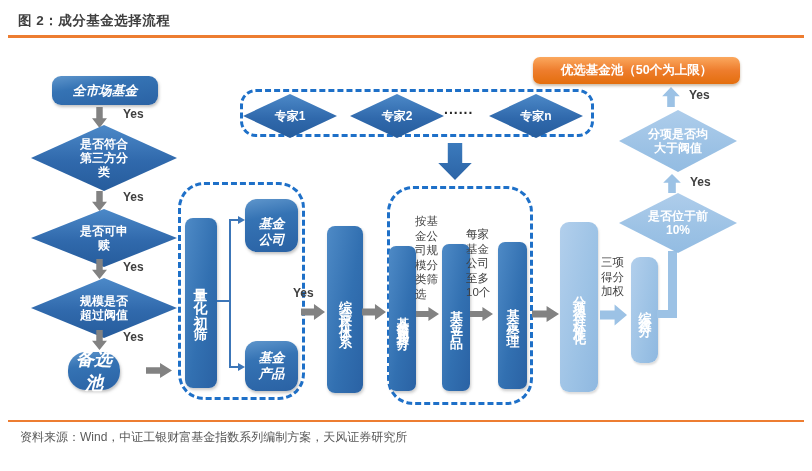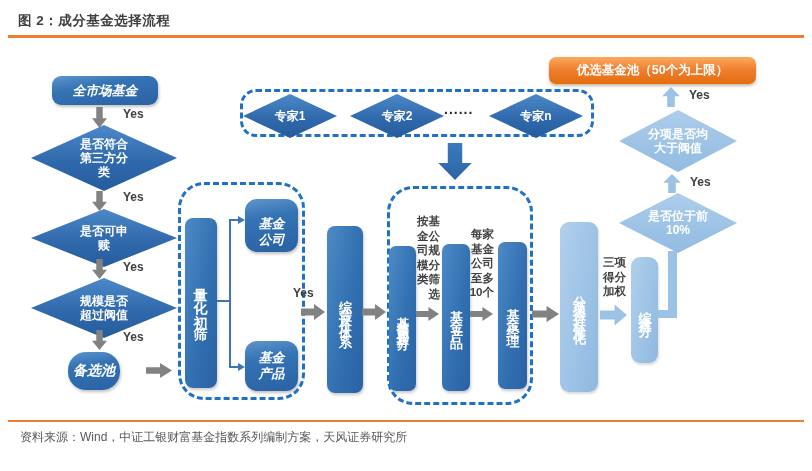--- a/index.html
+++ b/index.html
@@ -24,30 +24,30 @@
         justify-content:center;text-align:center;color:#fff;font-weight:bold;}
   .diam-dk{background:linear-gradient(180deg,#4C89C8 0%,#3069AC 55%,#265C9C 100%);}
   .diam-lt{background:linear-gradient(180deg,#AECDEB 0%,#9CC2E5 60%,#93BCE2 100%);}
   .arr-r{clip-path:polygon(0 31%,54% 31%,54% 6%,100% 50%,54% 94%,54% 69%,0 69%);}
   .arr-d{clip-path:polygon(31% 0,69% 0,69% 54%,94% 54%,50% 100%,6% 54%,31% 54%);}
   .arr-u{clip-path:polygon(31% 100%,69% 100%,69% 46%,94% 46%,50% 0,6% 46%,31% 46%);}
   .gray{background:#828282;}
   .blue{background:linear-gradient(180deg,#3B7ABC,#2C64A6);}
   .lblue{background:#9CC2E5;}
   .yes{font-size:12px;font-weight:bold;color:#3F3F3F;}
-  .note{font-size:11.5px;font-weight:bold;color:#3F3F3F;line-height:14.5px;text-align:right;
+  .note{font-size:11.5px;font-weight:normal;color:#3F3F3F;line-height:14.5px;text-align:left;
         word-break:break-all;}
   .dash{border:3px dashed #1E70C8;border-radius:26px;background:transparent;}
   .line{background:#3C76B8;}
   .tri-r{width:0;height:0;border-top:4px solid transparent;border-bottom:4px solid transparent;
          border-left:7px solid #3C76B8;}
   .dots{font-size:14px;font-weight:bold;color:#262626;letter-spacing:1px;}
   .orange-box{background:linear-gradient(180deg,#FBA85E 0%,#EE7D2D 50%,#E46E0D 100%);
         border-radius:7px;color:#fff;font-weight:bold;display:flex;align-items:center;
-        justify-content:center;font-size:12.5px;box-shadow:0 2px 3px rgba(100,60,10,.35);margin-left:16px;}
+        justify-content:center;font-size:12.5px;box-shadow:0 2px 3px rgba(100,60,10,.35);}
 </style>
 </head>
 <body>
 
 <div class="page">
 
   <div class="abs title" style="left:18px;top:12px;">图 2：成分基金选择流程</div>
   <div class="abs rule" style="left:8px;top:35px;width:796px;height:3px;"></div>
 
   <div class="abs rect" style="left:52px;top:76px;width:106px;height:29px;font-size:13px;">
@@ -71,21 +71,21 @@
   <div class="abs arr-d gray" style="left:91px;top:259px;width:17px;height:20px;"></div>
   <div class="abs yes" style="left:123px;top:260px;">Yes</div>
 
   <div class="abs diam diam-dk" style="left:31px;top:278px;width:146px;height:60px;font-size:12px;line-height:14px;">
     <span style="width:52px;">规模是否超过阀值</span>
   </div>
 
   <div class="abs arr-d gray" style="left:91px;top:330px;width:17px;height:20px;"></div>
   <div class="abs yes" style="left:123px;top:330px;">Yes</div>
 
-  <div class="abs rect" style="left:68px;top:352px;width:52px;height:38px;font-size:14px;border-radius:18px;">
+  <div class="abs rect" style="left:68px;top:352px;width:52px;height:38px;font-size:18px;border-radius:18px;">
     <span>备选池</span>
   </div>
 
   <div class="abs arr-r gray" style="left:146px;top:362px;width:26px;height:17px;"></div>
 
   <div class="abs dash" style="left:178px;top:182px;width:127px;height:218px;"></div>
 
   <div class="abs bar" style="left:185px;top:218px;width:32px;height:170px;">
     <span class="vtext" style="font-size:14px;letter-spacing:13px;">量化初筛</span>
   </div>

